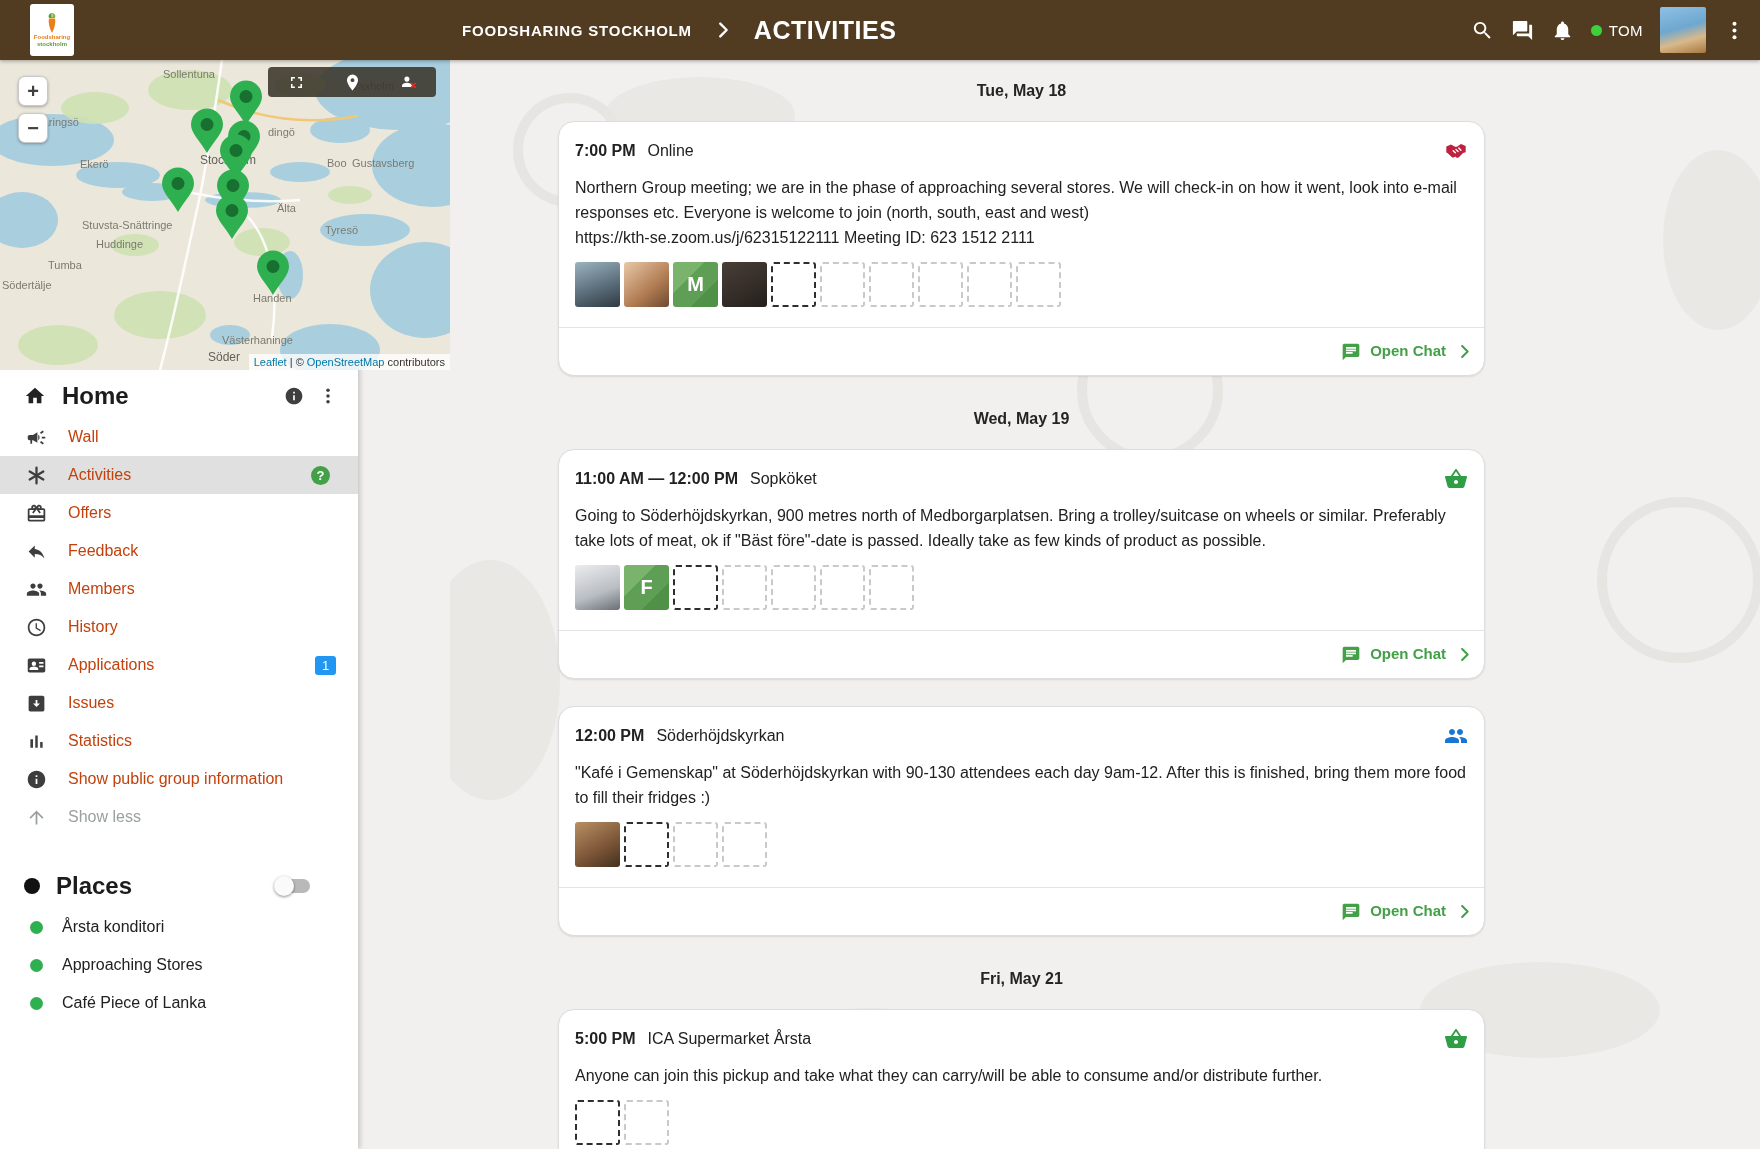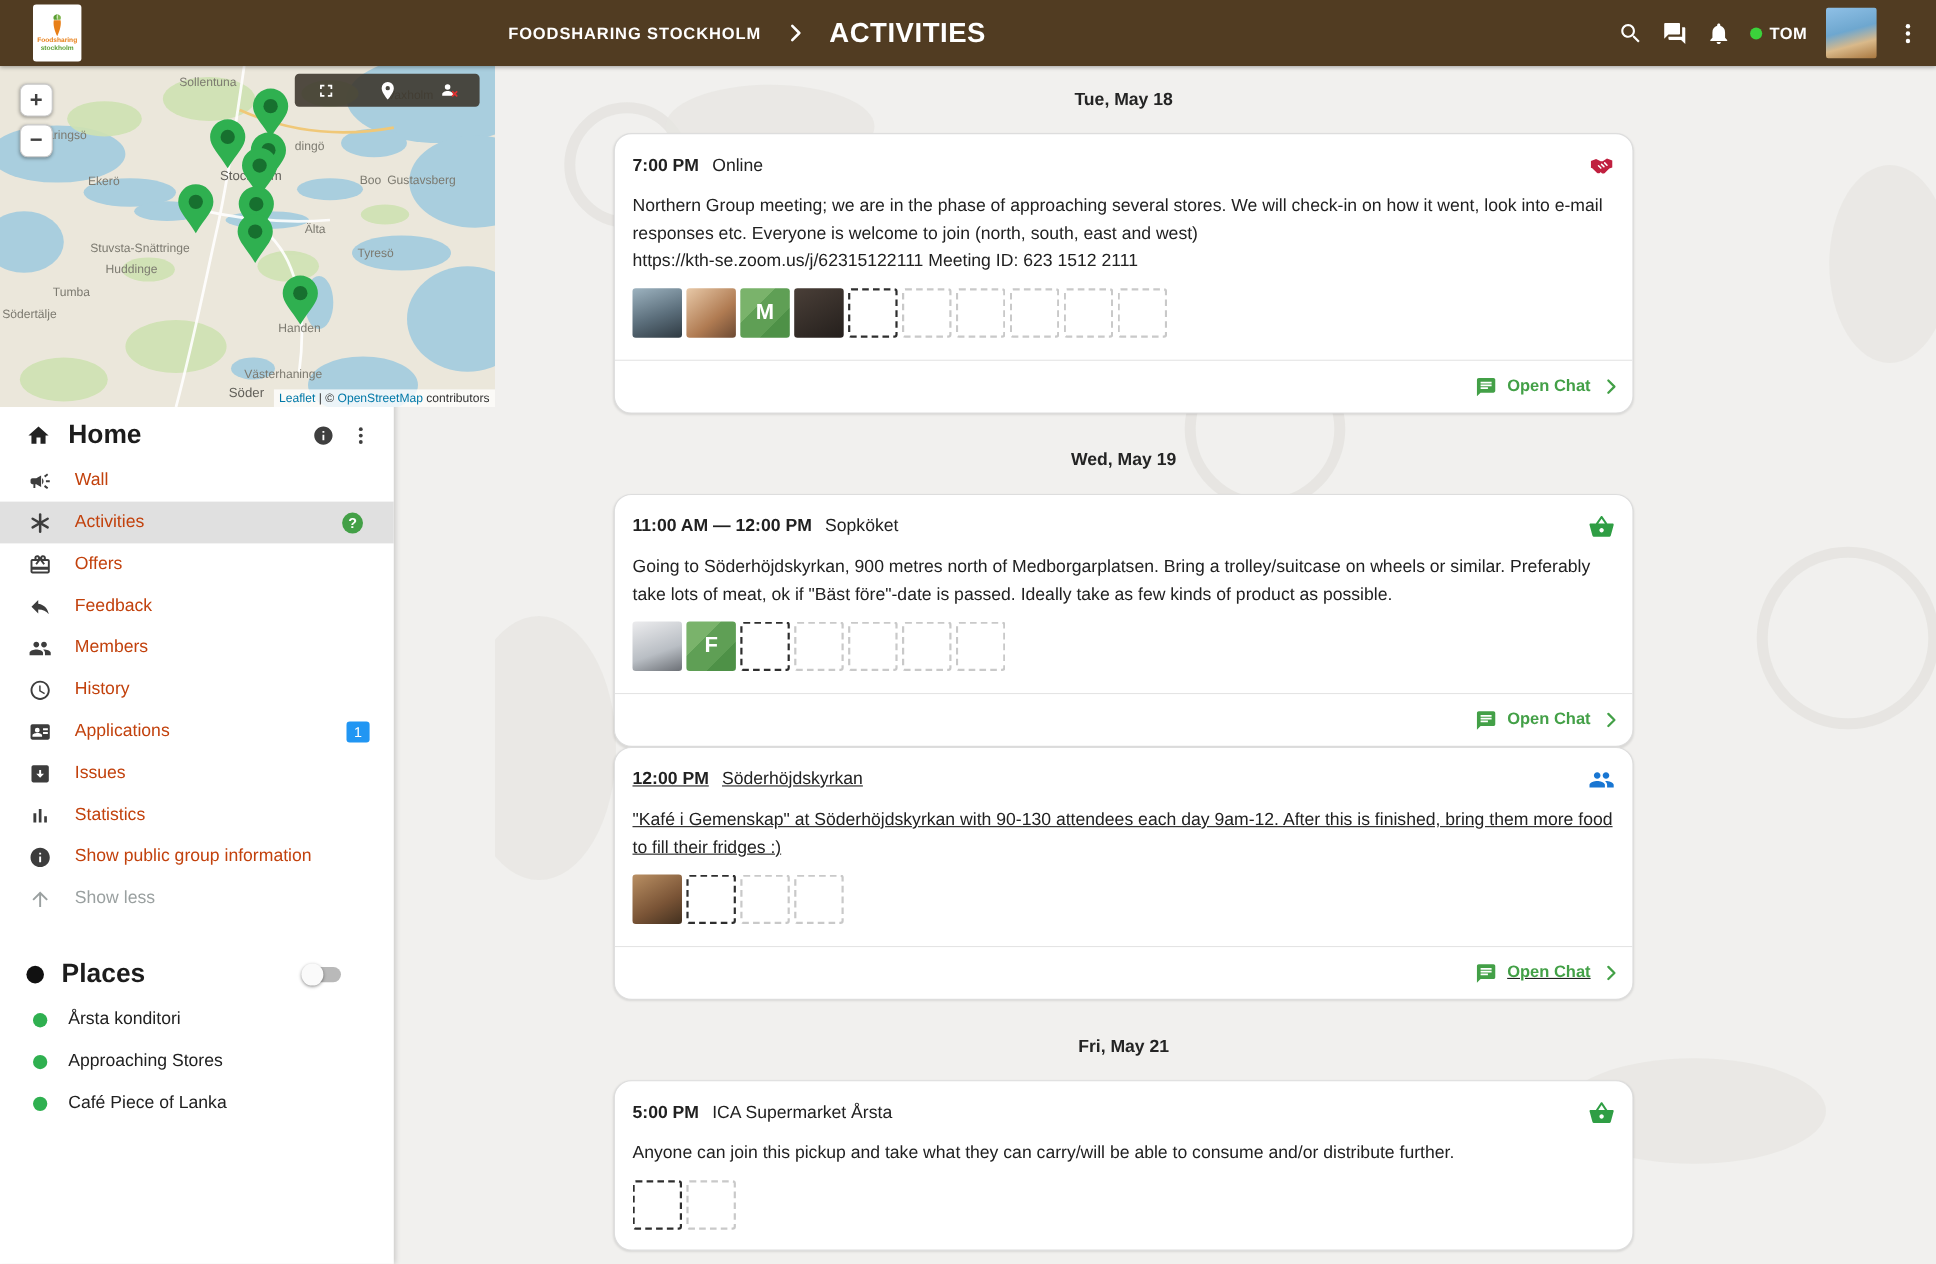--- a/index.html
+++ b/index.html
@@ -17,21 +17,21 @@
   .logo-t2 { font-size:6px; font-weight:bold; color:#5a9e32; line-height:7px; }
   .crumb { position:absolute; left:462px; top:0; height:60px; display:flex; align-items:center; gap:20px; }
   .crumb .group-name { color:#fff; font-size:15px; font-weight:bold; letter-spacing:.8px; cursor:pointer; }
   .crumb .chev svg { width:22px; height:22px; color:#fff; display:block; }
   .crumb .page-title { color:#fff; font-size:25px; font-weight:bold; letter-spacing:.5px; }
   .topbar-right { position:absolute; right:14px; top:0; height:60px; display:flex; align-items:center; gap:17px; }
   .tb-btn { background:none; border:none; cursor:pointer; color:#fff; display:flex; align-items:center; }
   .tb-btn svg { width:23px; height:23px; display:block; }
   .user-chip { display:flex; align-items:center; gap:7px; cursor:pointer; }
   .online-dot { width:11px; height:11px; border-radius:50%; background:#3bd23b; }
-  .user-name { color:#fff; font-size:15px; font-weight:bold; letter-spacing:.4px; }
+  .user-name { color:#fff; font-size:15px; font-weight:normal; letter-spacing:.4px; }
   .tb-avatar { width:46px; height:46px; border-radius:2px; cursor:pointer;
     background:linear-gradient(165deg,#8fc0e6 0%,#6ea7cf 45%,#d9b98a 70%,#a8773f 100%); }
 
   
   .sidebar { position:absolute; top:60px; left:0; width:358px; bottom:0; background:#fff;
     z-index:20; box-shadow:2px 0 5px rgba(0,0,0,.18); }
   .map { position:relative; width:450px; height:310px; overflow:hidden; cursor:grab; background:#ebe7db; }
   .map-svg { position:absolute; inset:0; display:block; }
   .map-town-label { font-size:11px; fill:#7c7a70; }
   .map-town-label.big { font-size:12px; fill:#62605a; }
@@ -79,21 +79,21 @@
   .place-label { margin-left:19px; font-size:16px; }
 
   
   .main { position:absolute; top:60px; left:450px; right:0; bottom:0; background:#f1f0ee; overflow:hidden;padding-left:13px; }
   .bg-art { position:absolute; inset:0; }
   .column { position:relative; z-index:2; width:927px; margin-left:95px; padding-top:22px; }
   .date-header { text-align:center; font-size:16px; font-weight:bold; color:#242424; margin:34px 0 21px; }
   .column .date-group:first-child .date-header { margin-top:0; }
   .card { background:#fff; border:1px solid #ddd; border-radius:16px;
     box-shadow:0 1px 2px rgba(0,0,0,.10); }
-  .card + .card { margin-top:0;text-decoration:underline; }
+  .card + .card { margin-top:27px; }
   .card-head { display:flex; align-items:center; padding:17px 16px 0 16px; }
   .time { font-size:16px; font-weight:bold; }
   .place { font-size:16px; margin-left:12px; }
   .type-icon { margin-left:auto; display:flex; }
   .type-icon svg { width:24px; height:24px; display:block; }
   .type-icon.red { color:#c0203f; }
   .type-icon.green { color:#2f9e44; }
   .type-icon.blue { color:#1976d2; }
   .desc { padding:12px 16px 0 16px; font-size:16px; line-height:25px; white-space:pre-line; }
   .avatars { display:flex; gap:4px; padding:12px 16px 18px 16px; }

